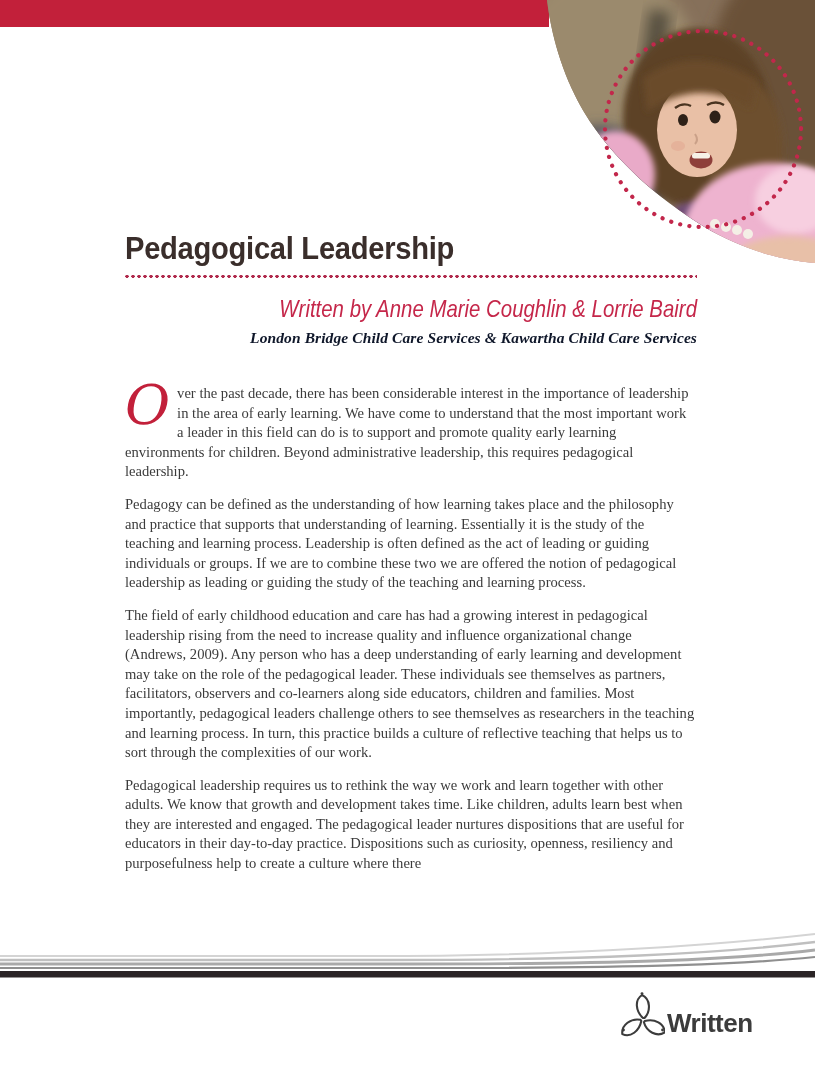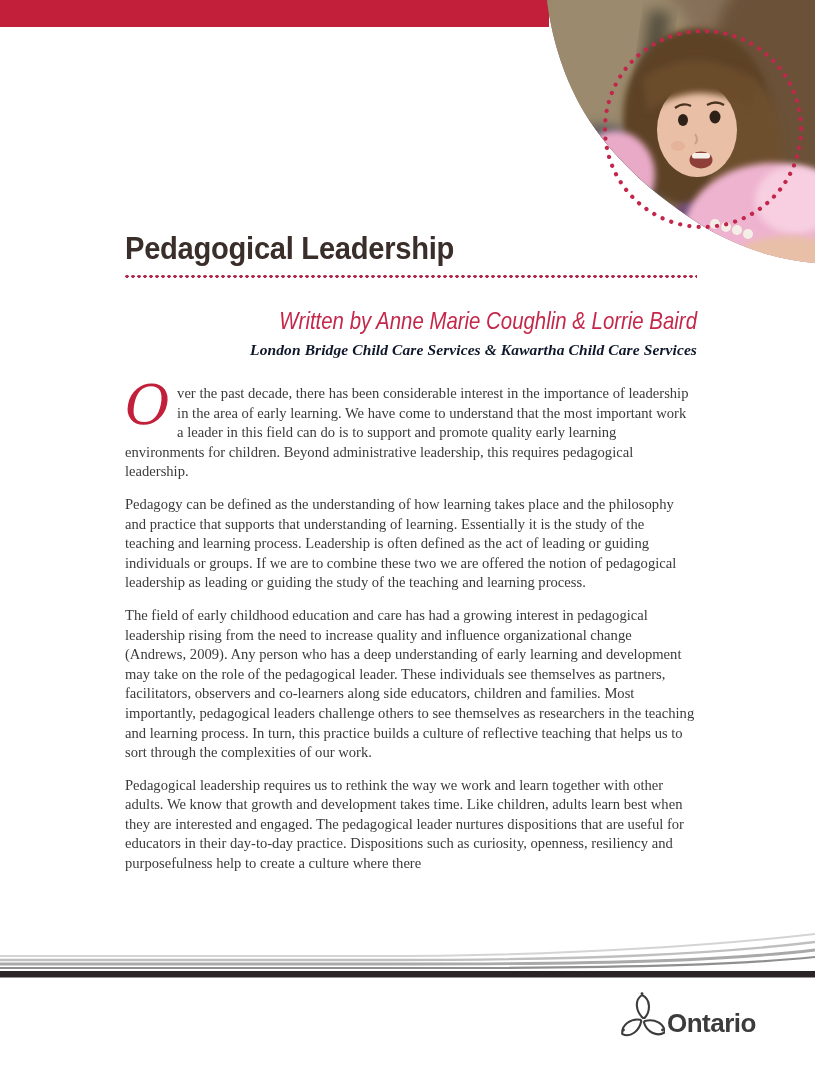--- a/index.html
+++ b/index.html
@@ -21,21 +21,21 @@
     font-family:"Liberation Sans", sans-serif; font-weight:bold;
     font-size:31px; color:#3A2E2B; letter-spacing:-0.3px;
     transform:scaleX(0.94); transform-origin:left center; white-space:nowrap;
   }
   .title-rule {
     margin-top:7px; height:5px; width:572px;
     background-image:radial-gradient(circle at 2px 2.4px, #B02A4C 1.5px, rgba(176,42,76,0) 1.9px);
     background-size:6px 5px; background-repeat:repeat-x;
   }
 
-  .byline-block { position:absolute; left:125px; top:307px; width:572px; text-align:right; }
+  .byline-block { position:absolute; left:125px; top:295px; width:572px; text-align:right; }
   .byline {
     font-family:"Liberation Sans", sans-serif; font-style:italic; font-weight:500;
     font-size:24px; color:#C5274A; transform:scaleX(0.85); transform-origin:right center;
     white-space:nowrap;
   }
   .affiliation {
     margin-top:6px; font-family:"Liberation Serif", serif; font-style:italic;
     font-weight:600; font-size:15.5px; color:#0f172a; letter-spacing:0.1px;
   }
 
@@ -149,16 +149,16 @@
         <path id="tp" d="M22,26 C14.5,19 13.5,8 21,3 C29.5,7 30,19 23.5,26 Z"></path>
         <use href="#tp" transform="rotate(122 22 28)"></use>
         <use href="#tp" transform="rotate(-122 22 28)"></use>
       </g>
       <g fill="#3C3C3C">
         <circle cx="21" cy="1.6" r="1.4"></circle>
         <circle cx="2.5" cy="38" r="1.4"></circle>
         <circle cx="41.5" cy="38" r="1.4"></circle>
       </g>
     </svg>
-    <div class="wordmark">Ontario</div>
+    <div class="wordmark">Written</div>
   </div>
 
 </div>
 
 </body></html>

